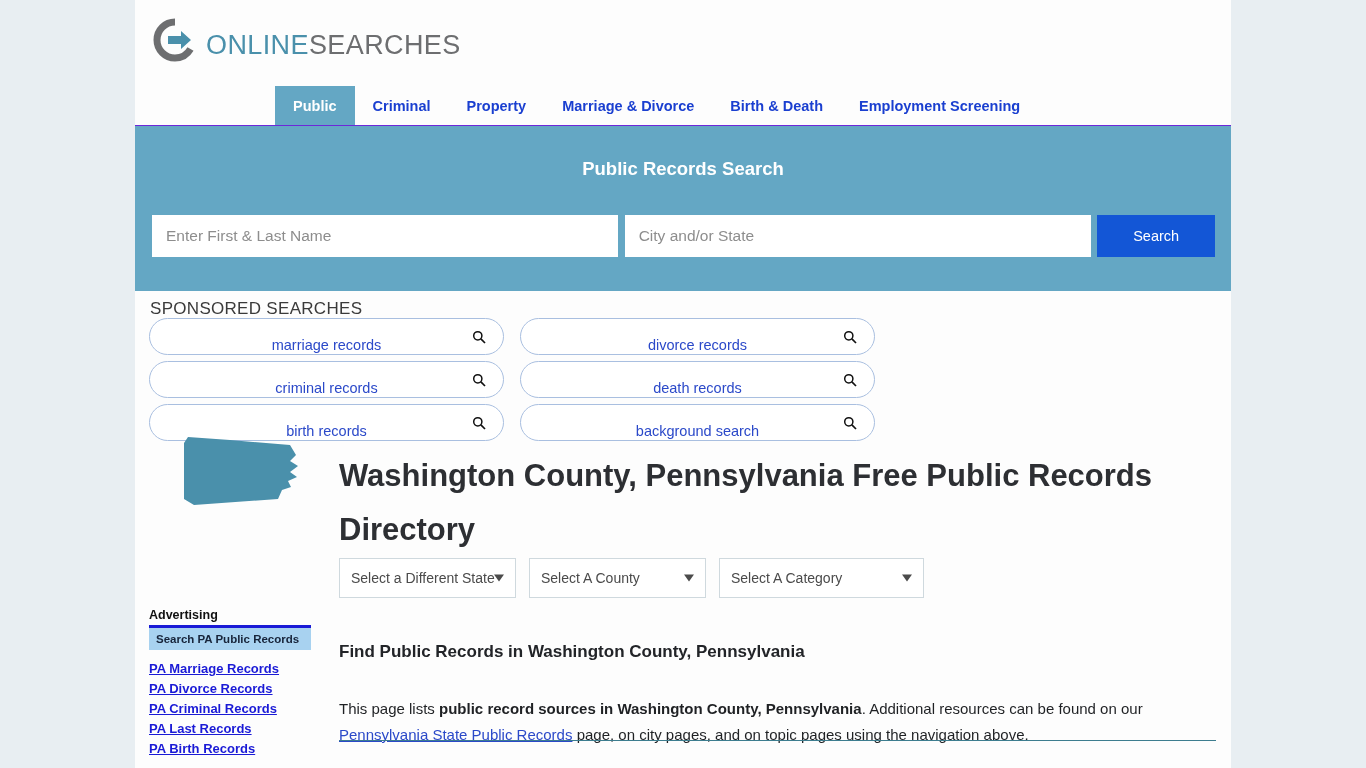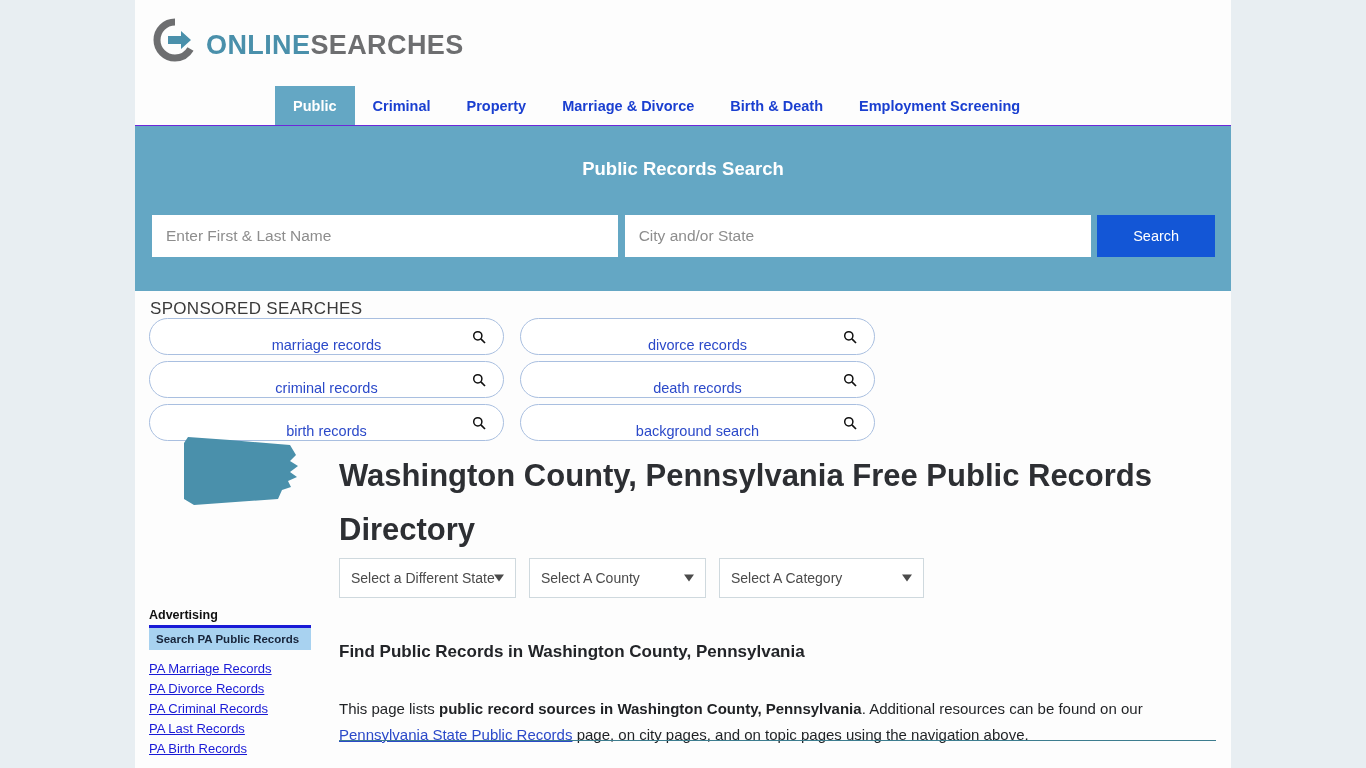--- a/index.html
+++ b/index.html
@@ -31,21 +31,21 @@
     height: 52px;
   }
   .logo-mark {
     width: 46px; height: 46px;
     position: relative;
     margin-right: 8px;
     flex: 0 0 auto;
   }
   .logo-text {
     font-size: 27px;
-    font-weight: bold;
+    font-weight: normal;
     letter-spacing: 0.4px;
     line-height: 1;
     white-space: nowrap;
     margin-top: 10px;
   }
   .logo-text .lt-online { color: #4a90ab; }
   .logo-text .lt-searches { color: #6d6e70; }
 
   
   .nav {
@@ -257,21 +257,21 @@
     padding-left: 7px;
     font-size: 11.5px;
     font-weight: bold;
     color: #17243a;
     cursor: pointer;
   }
   .ad-links { margin-top: 9px; }
   .ad-link {
     display: block;
     font-size: 13px;
-    font-weight: normal;
+    font-weight: bold;
     color: #1a1ad6;
     text-decoration: underline;
     line-height: 20px;
     white-space: nowrap;
     cursor: pointer;
   }
 </style>
 </head>
 <body>
 

